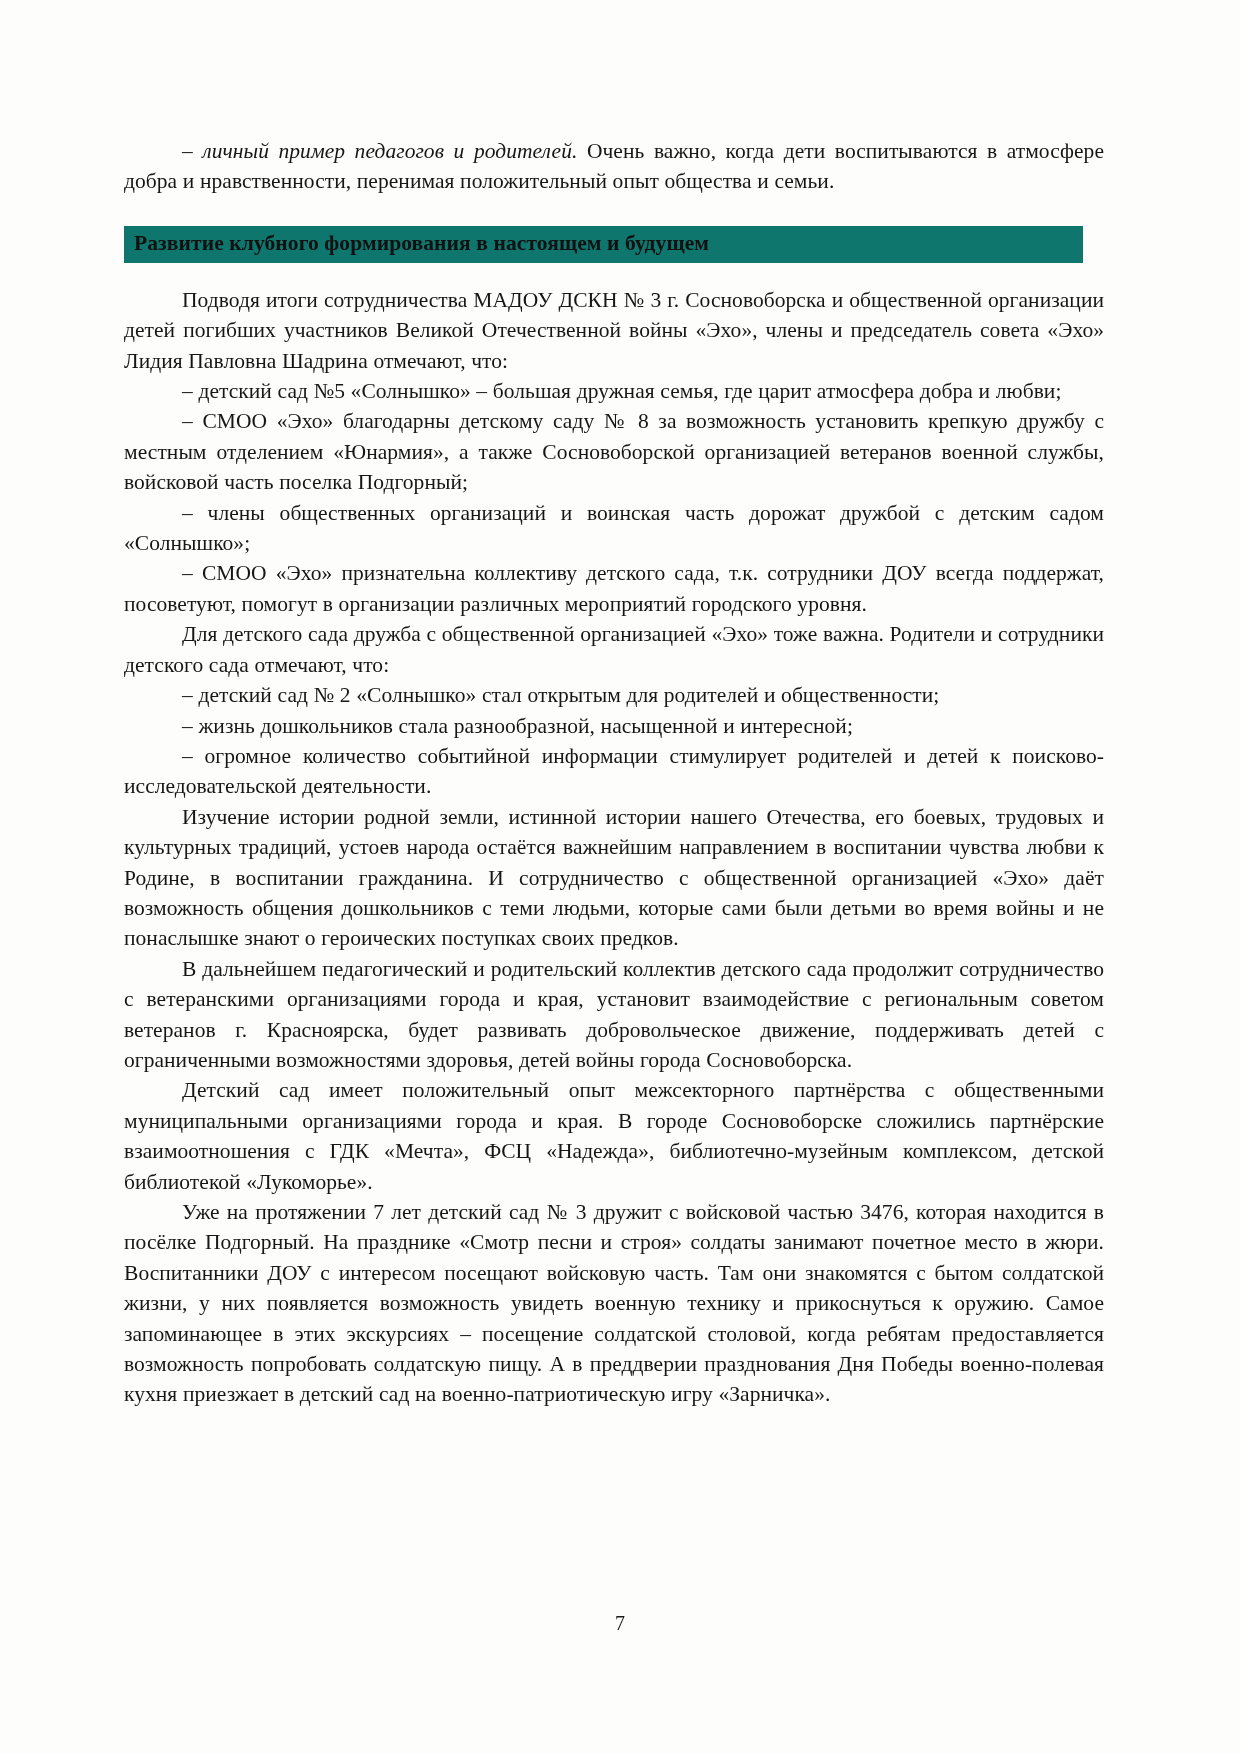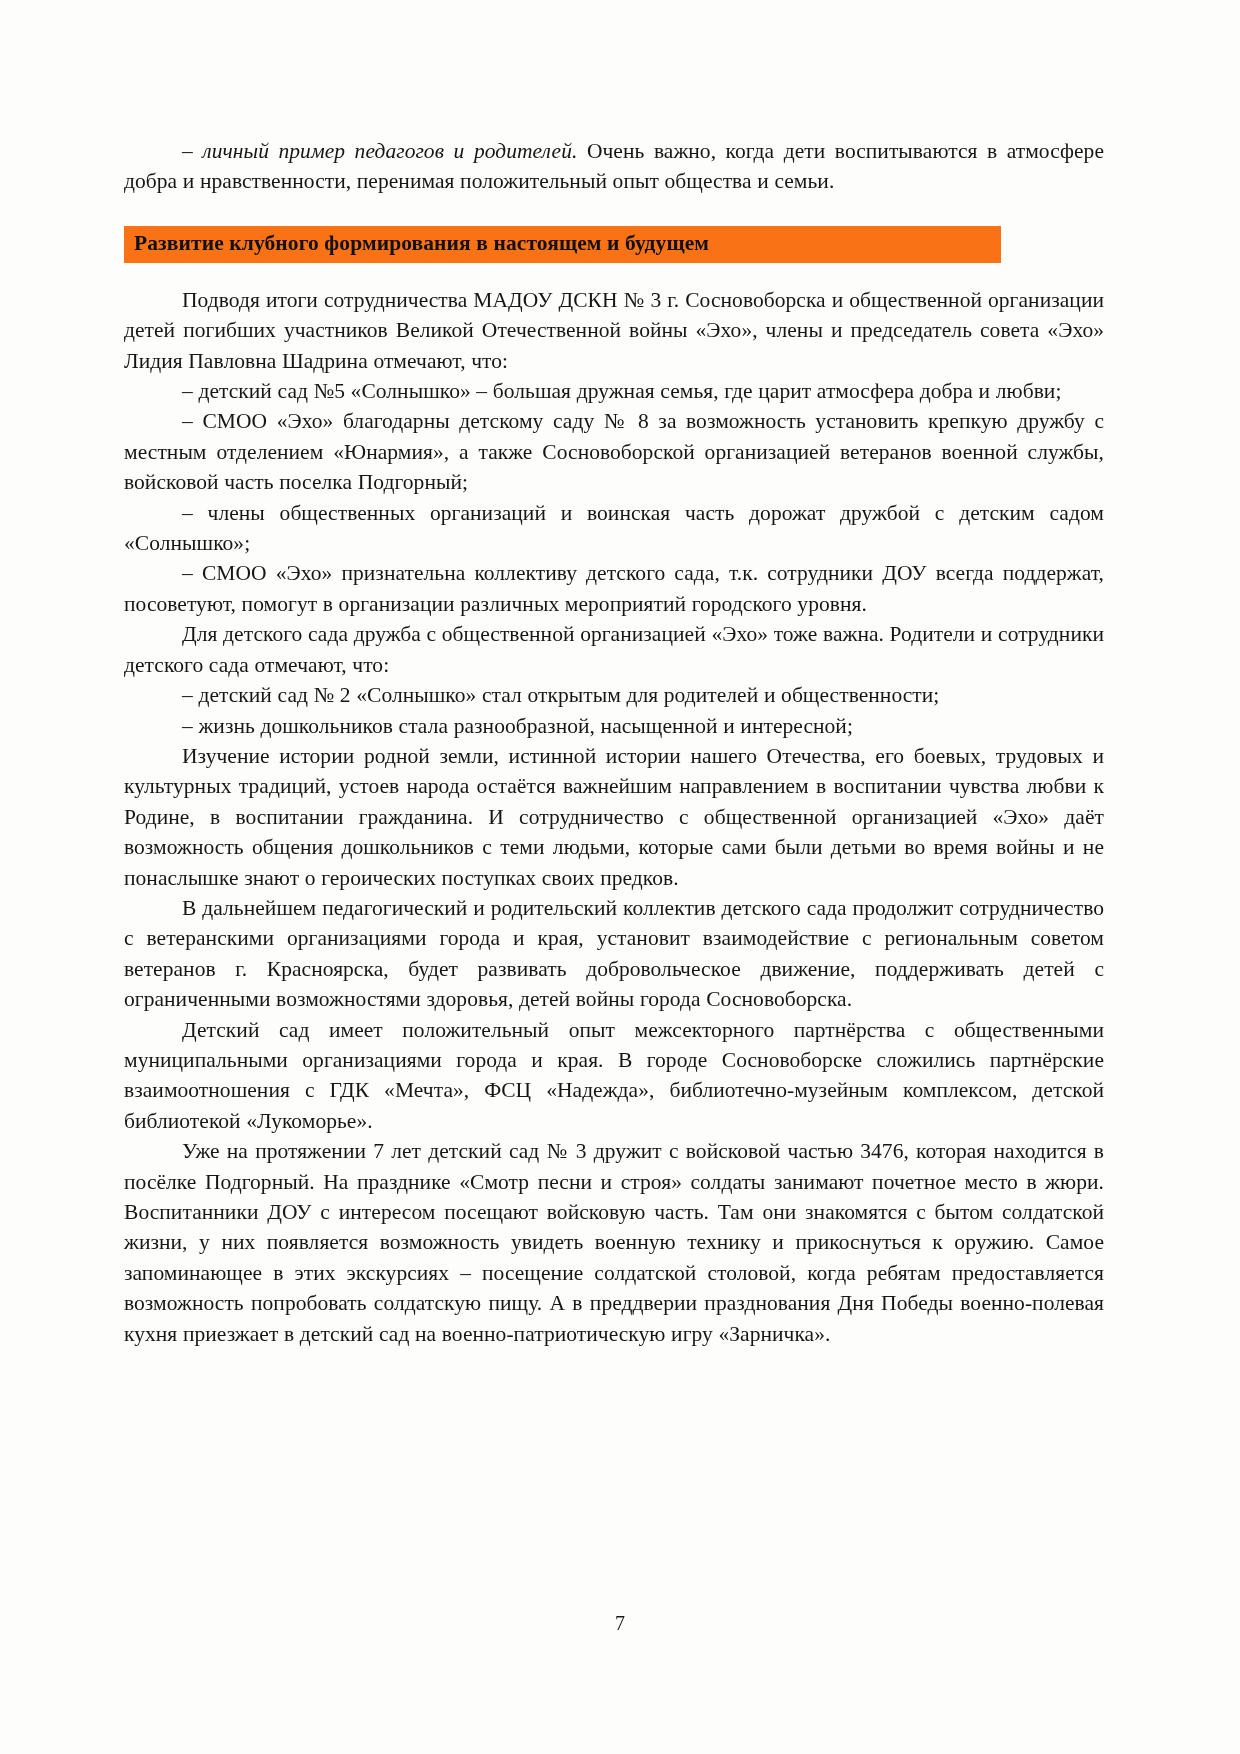--- a/index.html
+++ b/index.html
@@ -39,25 +39,25 @@
     letter-spacing: 0.05px;
     word-spacing: 0.2px;
     color: #161616;
   }
   p.indent {
     text-indent: 58px;
   }
   p.ital {
   }
   .section-band {
-    background: #f97316;
+    background: #0f766e;
     padding: 5px 10px 7px 10px;
     margin-top: 29px;
     margin-bottom: 22px;
-    width: 877px;
+    width: 959px;
     box-sizing: border-box;
   }
   .section-band .band-text {
     font-size: 21.5px;
     font-weight: bold;
     line-height: 25px;
     color: #111111;
     letter-spacing: 0.1px;
     display: block;
     white-space: nowrap;
@@ -89,20 +89,21 @@
 
     <p class="indent">– детский сад №5 «Солнышко» – большая дружная семья, где царит атмосфера добра и любви;</p>
     <p class="indent">– СМОО «Эхо» благодарны детскому саду № 8 за возможность установить крепкую дружбу с местным отделением «Юнармия», а также Сосновоборской организацией ветеранов военной службы, войсковой часть поселка Подгорный;</p>
     <p class="indent">– члены общественных организаций и воинская часть дорожат дружбой с детским садом «Солнышко»;</p>
     <p class="indent">– СМОО «Эхо» признательна коллективу детского сада, т.к. сотрудники ДОУ всегда поддержат, посоветуют, помогут в организации различных мероприятий городского уровня.</p>
 
     <p class="indent ital">Для детского сада дружба с общественной организацией «Эхо» тоже важна. Родители и сотрудники детского сада отмечают, что:</p>
 
     <p class="indent">– детский сад № 2 «Солнышко» стал открытым для родителей и общественности;</p>
     <p class="indent">– жизнь дошкольников стала разнообразной, насыщенной и интересной;</p>
+    <p class="indent">– огромное количество событийной информации стимулирует родителей и детей к поисково-исследовательской деятельности.</p>
 
     <p class="indent">Изучение истории родной земли, истинной истории нашего Отечества, его боевых, трудовых и культурных традиций, устоев народа остаётся важнейшим направлением в воспитании чувства любви к Родине, в воспитании гражданина. И сотрудничество с общественной организацией «Эхо» даёт возможность общения дошкольников с теми людьми, которые сами были детьми во время войны и не понаслышке знают о героических поступках своих предков.</p>
     <p class="indent">В дальнейшем педагогический и родительский коллектив детского сада продолжит сотрудничество с ветеранскими организациями города и края, установит взаимодействие с региональным советом ветеранов г. Красноярска, будет развивать добровольческое движение, поддерживать детей с ограниченными возможностями здоровья, детей войны города Сосновоборска.</p>
 
 
     <p class="indent">Детский сад имеет положительный опыт межсекторного партнёрства с общественными муниципальными организациями города и края. В городе Сосновоборске сложились партнёрские взаимоотношения с ГДК «Мечта», ФСЦ «Надежда», библиотечно-музейным комплексом, детской библиотекой «Лукоморье».</p>
     <p class="indent">Уже на протяжении 7 лет детский сад № 3 дружит с войсковой частью 3476, которая находится в посёлке Подгорный. На празднике «Смотр песни и строя» солдаты занимают почетное место в жюри. Воспитанники ДОУ с интересом посещают войсковую часть. Там они знакомятся с бытом солдатской жизни, у них появляется возможность увидеть военную технику и прикоснуться к оружию. Самое запоминающее в этих экскурсиях – посещение солдатской столовой, когда ребятам предоставляется возможность попробовать солдатскую пищу. А в преддверии празднования Дня Победы военно-полевая кухня приезжает в детский сад на военно-патриотическую игру «Зарничка».</p>
 
   </div>
 

